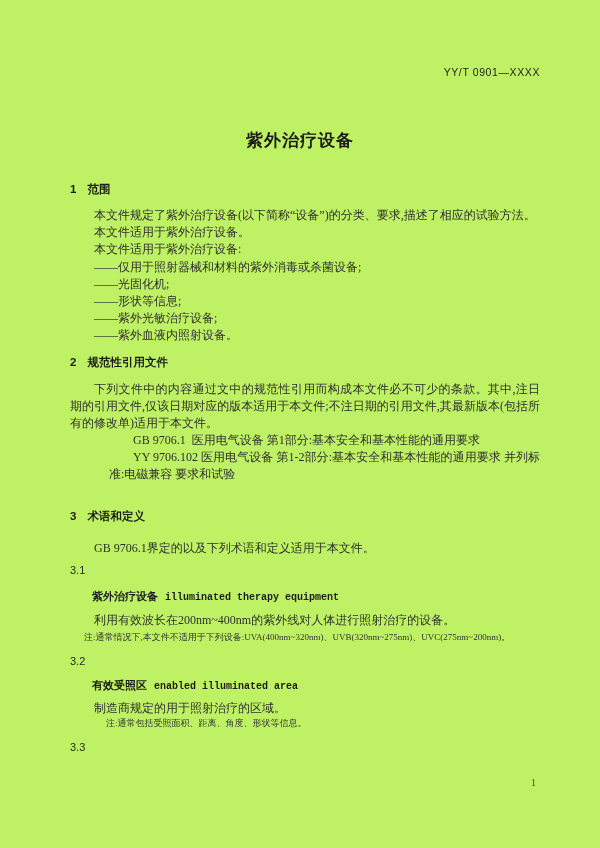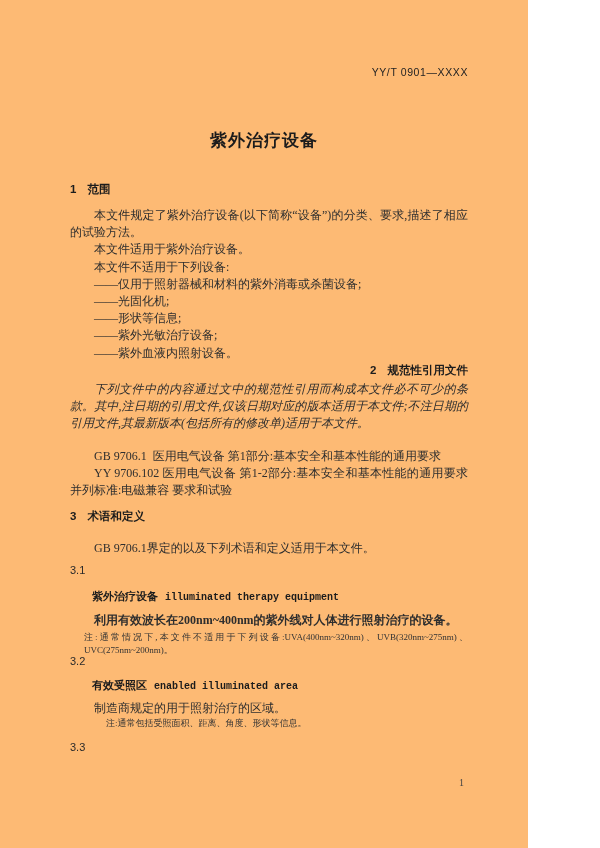--- a/index.html
+++ b/index.html
@@ -4,22 +4,22 @@
 <style>
   html, body { margin: 0; padding: 0; }
   body {
     width: 600px; height: 848px;
     background: #ffffff;
     font-family: "Liberation Serif", "DejaVu Serif", serif;
     color: #2e2e2e;
   }
   .page {
     position: relative;
-    width: 528px; height: 848px;
-    background: #fdba74;
+    width: 600px; height: 848px;
+    background: #bef264;
     overflow: hidden;
   }
   .abs { position: absolute; left: 70px; right: 60px; }
   .doc-header {
     left: auto; right: 60px; top: 66px;
     font-family: "Liberation Sans", "DejaVu Sans", sans-serif;
     font-size: 10.5px; letter-spacing: 0.6px; color: #232323;
     text-align: right;
   }
   .doc-title {
@@ -71,51 +71,51 @@
   <div class="abs doc-header">YY/T 0901—XXXX</div>
 
   <div class="abs doc-title">紫外治疗设备</div>
 
   <div class="abs sec-heading" style="top:182px;">
     <span class="sec-no">1</span><span>范围</span>
   </div>
   <div class="abs body-text" style="top:207px;">
     <div class="line">本文件规定了紫外治疗设备(以下简称“设备”)的分类、要求,描述了相应的试验方法。</div>
     <div class="line">本文件适用于紫外治疗设备。</div>
-    <div class="line">本文件不适用于下列设备:</div>
+    <div class="line">本文件适用于紫外治疗设备:</div>
     <div class="line">——仅用于照射器械和材料的紫外消毒或杀菌设备;</div>
     <div class="line">——光固化机;</div>
     <div class="line">——形状等信息;</div>
     <div class="line">——紫外光敏治疗设备;</div>
     <div class="line">——紫外血液内照射设备。</div>
   </div>
 
-  <div class="abs sec-heading" style="top:363px;text-align:right;">
+  <div class="abs sec-heading" style="top:355px;">
     <span class="sec-no">2</span><span>规范性引用文件</span>
   </div>
-  <div class="abs body-text" style="top:381px;font-style:italic;">
+  <div class="abs body-text" style="top:381px;">
     <div class="para">下列文件中的内容通过文中的规范性引用而构成本文件必不可少的条款。其中,注日期的引用文件,仅该日期对应的版本适用于本文件;不注日期的引用文件,其最新版本(包括所有的修改单)适用于本文件。</div>
   </div>
-  <div class="abs body-text" style="top:448px;">
+  <div class="abs body-text" style="top:432px;margin-left:39px;">
     <div class="ref">GB 9706.1  医用电气设备 第1部分:基本安全和基本性能的通用要求</div>
     <div class="ref">YY 9706.102 医用电气设备 第1-2部分:基本安全和基本性能的通用要求 并列标准:电磁兼容 要求和试验</div>
   </div>
 
   <div class="abs sec-heading" style="top:509px;">
     <span class="sec-no">3</span><span>术语和定义</span>
   </div>
   <div class="abs body-text" style="top:540px;">
     <div class="para">GB 9706.1界定的以及下列术语和定义适用于本文件。</div>
   </div>
 
   <div class="abs clause-no" style="top:564px;">3.1</div>
   <div class="abs term-line" style="top:589px;">
     <span class="term-cn">紫外治疗设备</span><span class="term-en">illuminated therapy equipment</span>
   </div>
-  <div class="abs body-text" style="top:612px;font-weight:bold;">
+  <div class="abs body-text" style="top:612px;">
     <div class="line">利用有效波长在200nm~400nm的紫外线对人体进行照射治疗的设备。</div>
   </div>
   <div class="abs note" style="top:631px;">注:通常情况下,本文件不适用于下列设备:UVA(400nm~320nm)、UVB(320nm~275nm)、UVC(275nm~200nm)。</div>
 
   <div class="abs clause-no" style="top:655px;">3.2</div>
   <div class="abs term-line" style="top:678px;">
     <span class="term-cn">有效受照区</span><span class="term-en">enabled illuminated area</span>
   </div>
   <div class="abs body-text" style="top:700px;">
     <div class="line">制造商规定的用于照射治疗的区域。</div>

